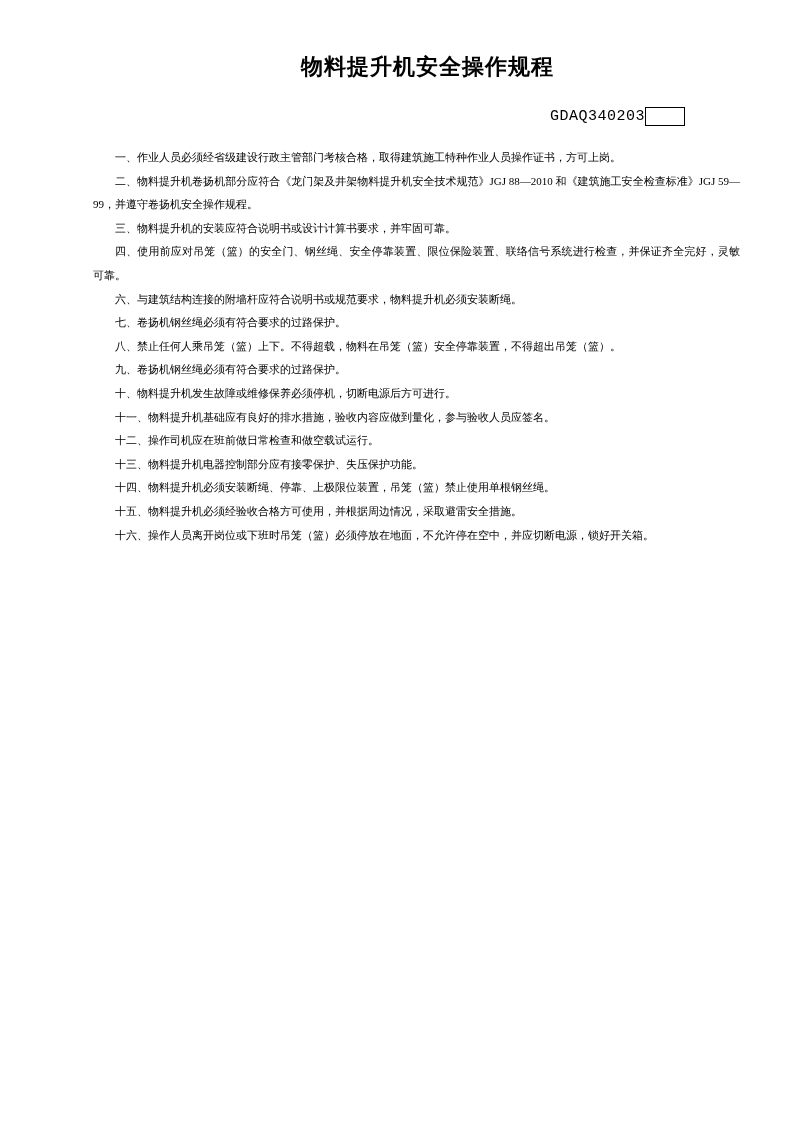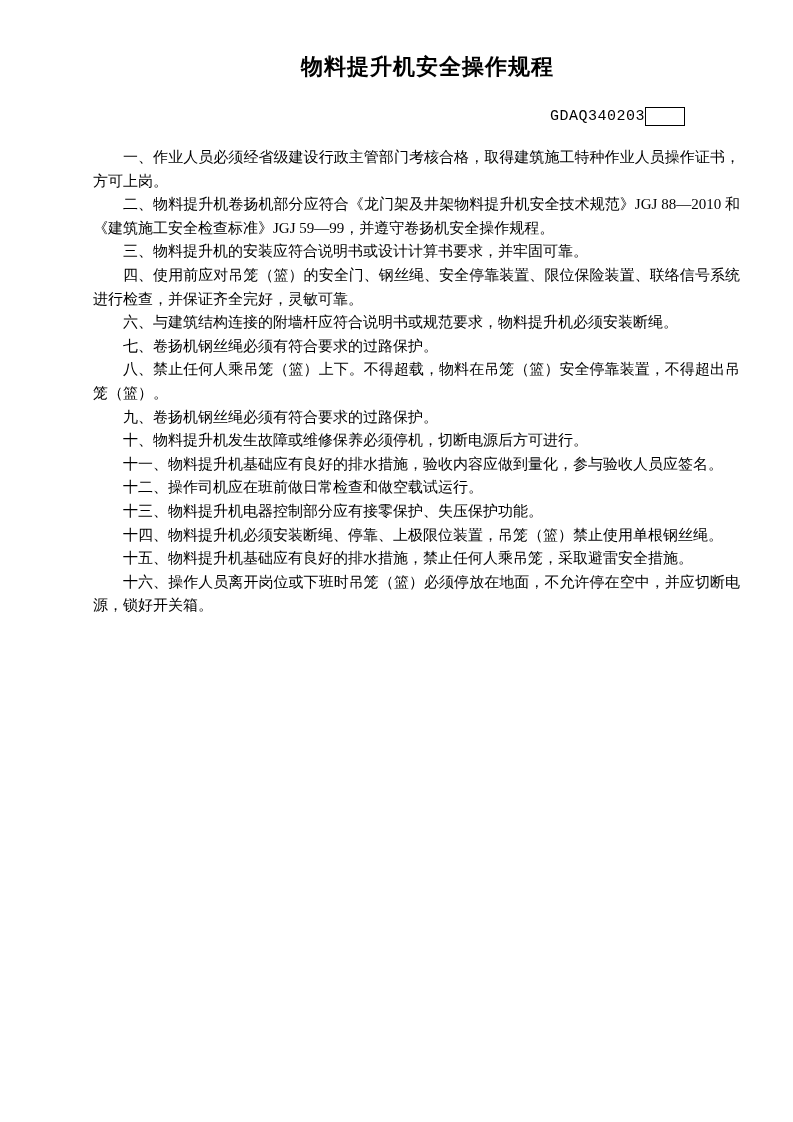--- a/index.html
+++ b/index.html
@@ -44,21 +44,21 @@
   .doc-code-box {
     width: 40px;
     height: 19px;
     border: 1.5px solid #000000;
     background: #ffffff;
   }
   .rules {
     margin-top: 20px;
   }
   .rules p {
-    font-size: 15px;
+    font-size: 11px;
     line-height: 23.6px;
     text-align: justify;
     text-indent: 2em;
     word-break: break-all;
     font-family: Liberation Serif, serif;
   }
 </style>
 </head>
 <body>
 
@@ -78,17 +78,17 @@
     <p>四、使用前应对吊笼（篮）的安全门、钢丝绳、安全停靠装置、限位保险装置、联络信号系统进行检查，并保证齐全完好，灵敏可靠。</p>
     <p>六、与建筑结构连接的附墙杆应符合说明书或规范要求，物料提升机必须安装断绳。</p>
     <p>七、卷扬机钢丝绳必须有符合要求的过路保护。</p>
     <p>八、禁止任何人乘吊笼（篮）上下。不得超载，物料在吊笼（篮）安全停靠装置，不得超出吊笼（篮）。</p>
     <p>九、卷扬机钢丝绳必须有符合要求的过路保护。</p>
     <p>十、物料提升机发生故障或维修保养必须停机，切断电源后方可进行。</p>
     <p>十一、物料提升机基础应有良好的排水措施，验收内容应做到量化，参与验收人员应签名。</p>
     <p>十二、操作司机应在班前做日常检查和做空载试运行。</p>
     <p>十三、物料提升机电器控制部分应有接零保护、失压保护功能。</p>
     <p>十四、物料提升机必须安装断绳、停靠、上极限位装置，吊笼（篮）禁止使用单根钢丝绳。</p>
-    <p>十五、物料提升机基础应有良好的排水措施，禁止任何人乘吊笼，采取避雷安全措施。</p>
+    <p>十五、物料提升机必须经验收合格方可使用，并根据周边情况，采取避雷安全措施。</p>
     <p>十六、操作人员离开岗位或下班时吊笼（篮）必须停放在地面，不允许停在空中，并应切断电源，锁好开关箱。</p>
   </div>
 
 </div>
 
 </body></html>

